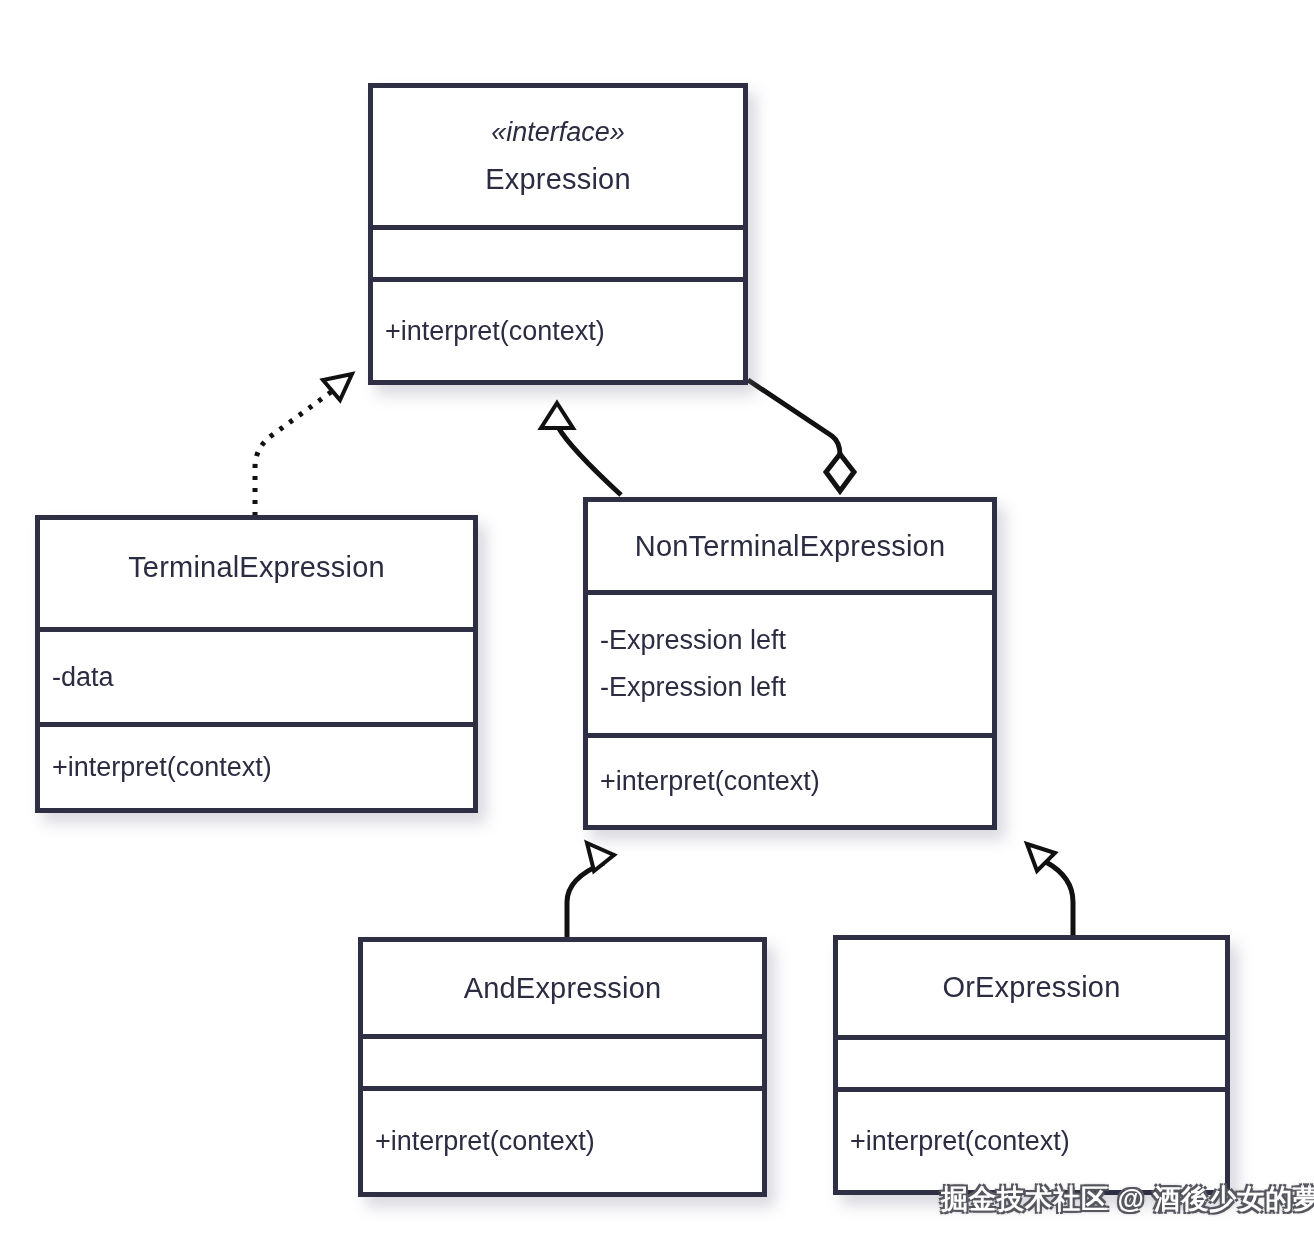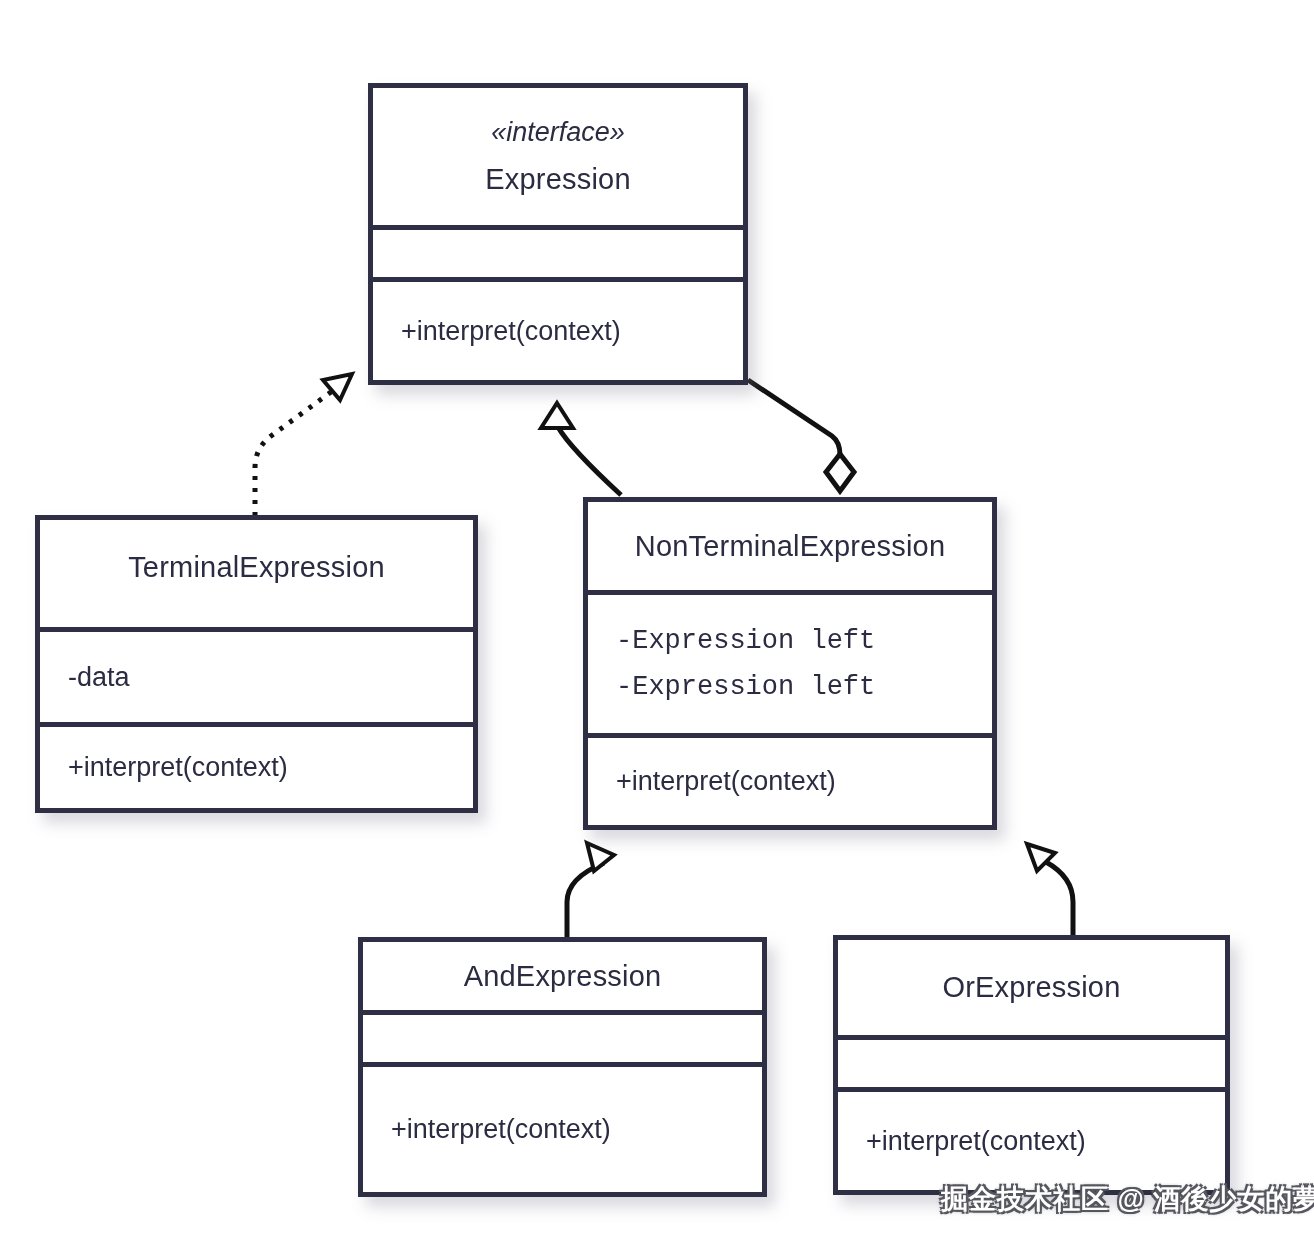--- a/index.html
+++ b/index.html
@@ -34,41 +34,41 @@
     gap:15px;
     flex:none;
   }
   .uml-stereo{font-size:27px;font-style:italic;}
   .uml-title{font-weight:400;font-size:29px;letter-spacing:0.2px;}
   .uml-attrs,.uml-methods{
     border-top:5px solid var(--line);
     display:flex;
     flex-direction:column;
     justify-content:center;
-    padding-left:28px;
+    padding-left:12px;
     font-size:27px;
     gap:16px;
     flex:none;
   }
   .uml-methods{flex:1;}
 
   #box-expression   {left:368px;top:83px; width:380px;height:302px;}
   #box-expression    .uml-head{height:137px;}
   #box-expression    .uml-attrs{height:52px;}
 
   #box-terminal     {left:35px; top:515px;width:443px;height:298px;}
   #box-terminal      .uml-head{height:95px;}
   #box-terminal      .uml-attrs{height:95px;margin-top:12px;}
 
   #box-nonterminal  {left:583px;top:497px;width:414px;height:333px;}
   #box-nonterminal   .uml-head{height:88px;}
-  #box-nonterminal   .uml-attrs{height:143px;font-family:Liberation Mono, monospace;}
+  #box-nonterminal   .uml-attrs{height:143px;}
 
   #box-and          {left:358px;top:937px;width:409px;height:260px;}
-  #box-and           .uml-head{height:68px;}
+  #box-and           .uml-head{height:92px;}
   #box-and           .uml-attrs{height:52px;}
 
   #box-or           {left:833px;top:935px;width:397px;height:260px;}
   #box-or            .uml-head{height:95px;}
   #box-or            .uml-attrs{height:52px;}
 
   .connector-layer{
     position:absolute;
     left:0;top:0;
     width:1314px;height:1244px;

